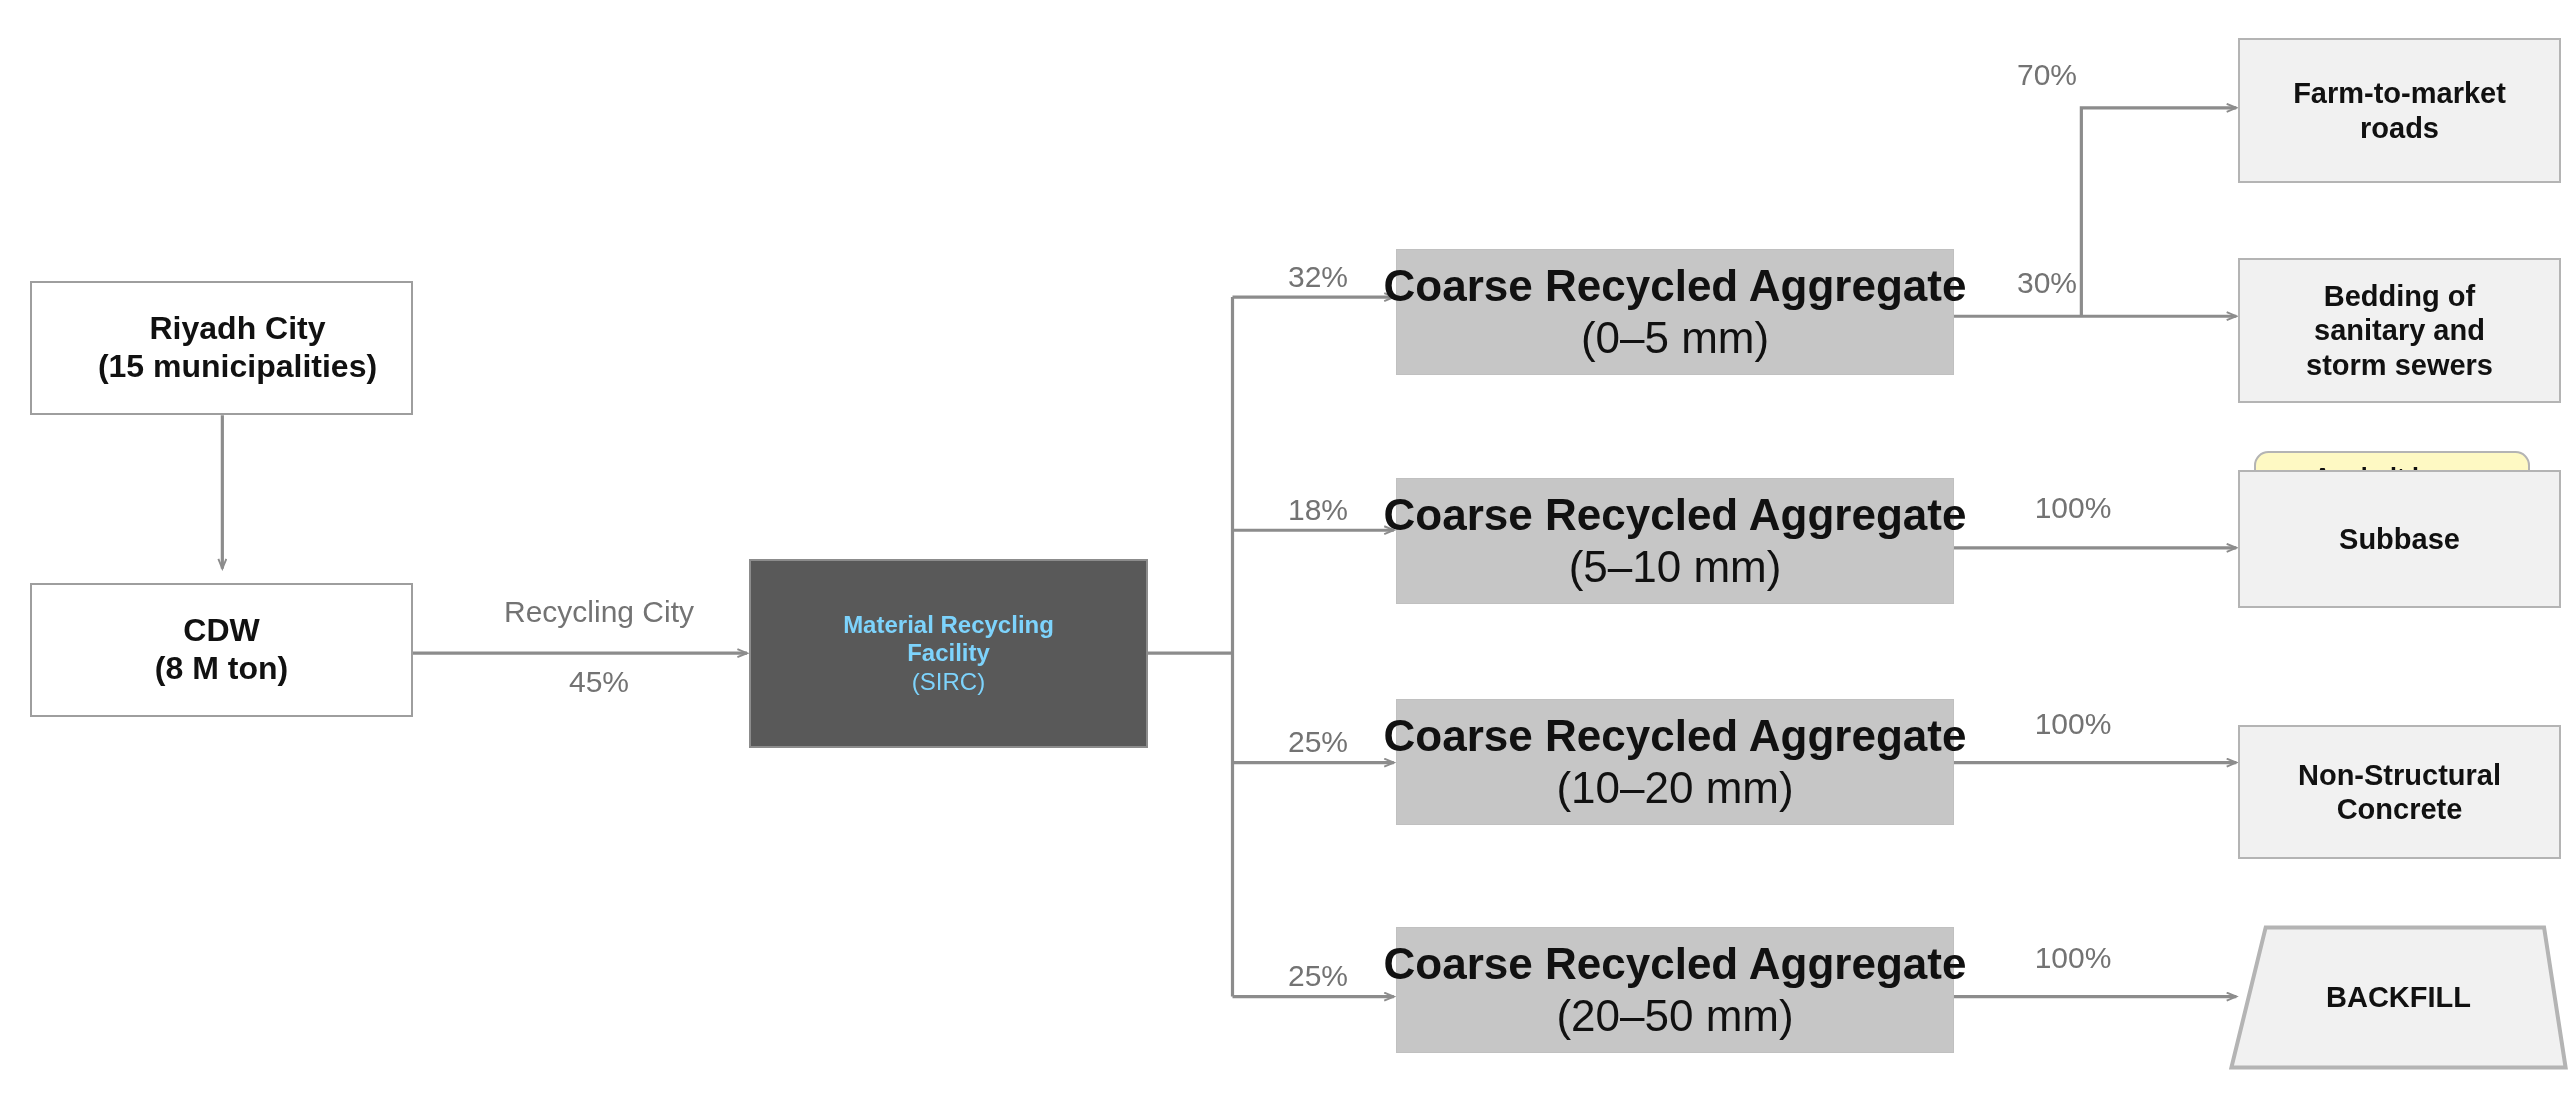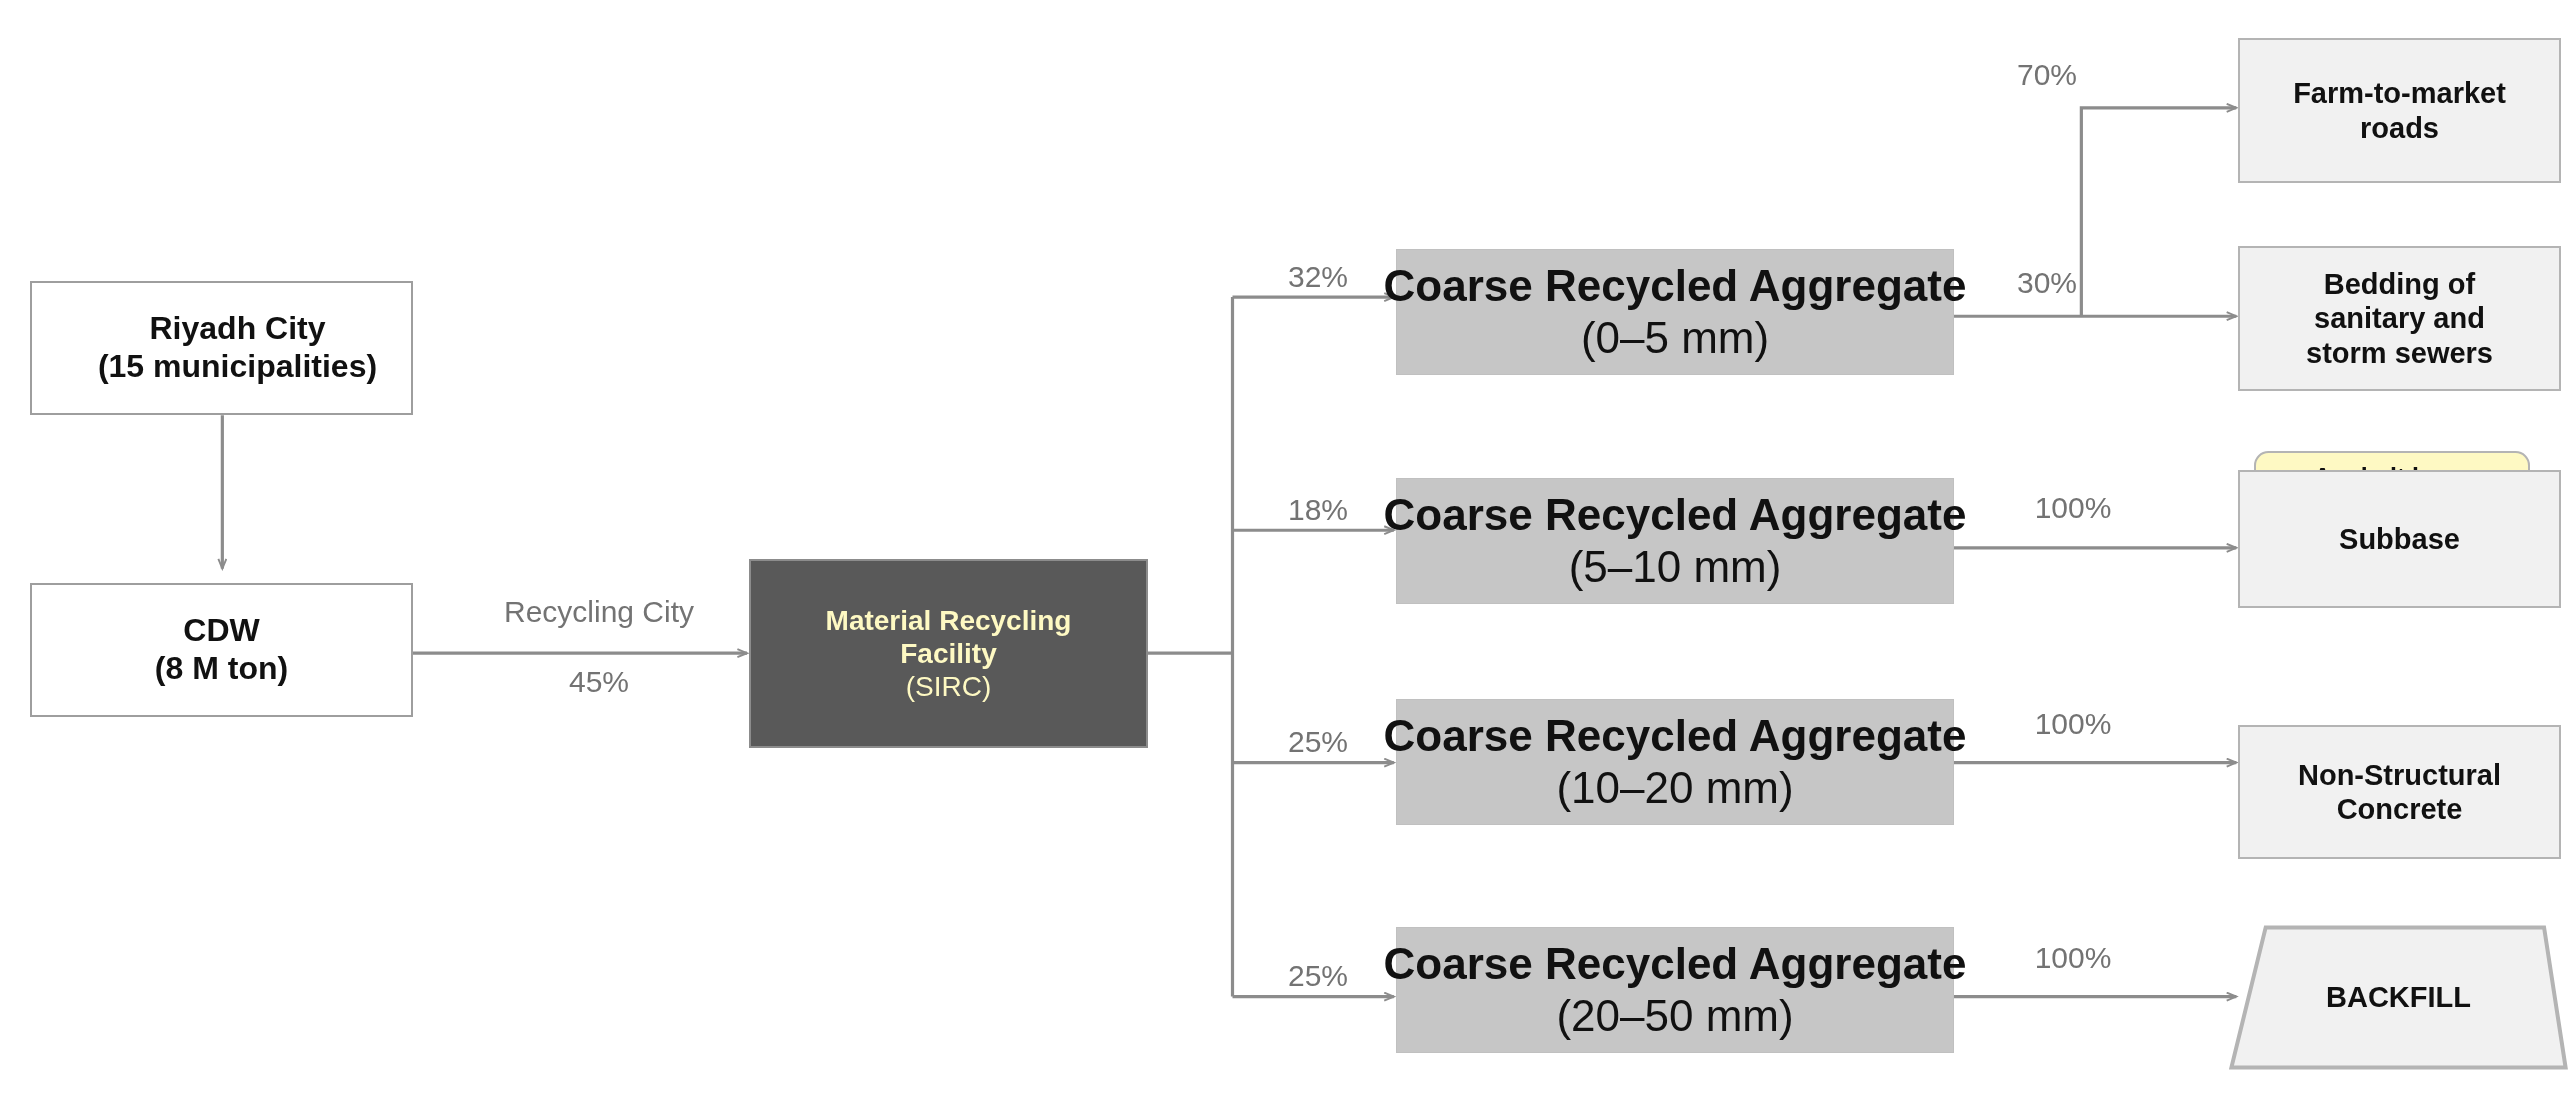--- a/index.html
+++ b/index.html
@@ -44,22 +44,22 @@
     border: 2.4px solid #9e9e9e;
     font-size: 32px;
     font-weight: bold;
   }
   .box-white .sub { font-weight: bold; }
 
   
   .box-dark {
     background: #595959;
     border: 2.4px solid #8c8c8c;
-    color: #fef9c3;
-    font-size: 28px;
+    color: #7dd3fc;
+    font-size: 24px;
     font-weight: bold;
   }
   .box-dark .sub { font-weight: normal; }
 
   
   .box-gray {
     background: #c6c6c6;
     border: 1.6px solid #c0c0c0;
     font-size: 44px;
     font-weight: bold;
@@ -178,21 +178,21 @@
   <div class="node box-gray" style="left:1396px; top:927px; width:558px; height:126px;">
     <span class="ln">Coarse Recycled Aggregate</span>
     <span class="ln sub">(20–50 mm)</span>
   </div>
 
   <div class="node box-light" style="left:2238px; top:38px; width:323px; height:145px;">
     <span class="ln">Farm-to-market</span>
     <span class="ln">roads</span>
   </div>
 
-  <div class="node box-light" style="left:2238px; top:246px; width:323px; height:145px;">
+  <div class="node box-light" style="left:2238px; top:258px; width:323px; height:145px;">
     <span class="ln">Bedding of</span>
     <span class="ln">sanitary and</span>
     <span class="ln">storm sewers</span>
   </div>
 
   <div class="node box-asphalt" style="left:2254px; top:419px; width:276px; height:53px;">
     <span class="ln">Asphalt layer</span>
   </div>
 
   <div class="node box-light" style="left:2238px; top:470px; width:323px; height:138px;">

